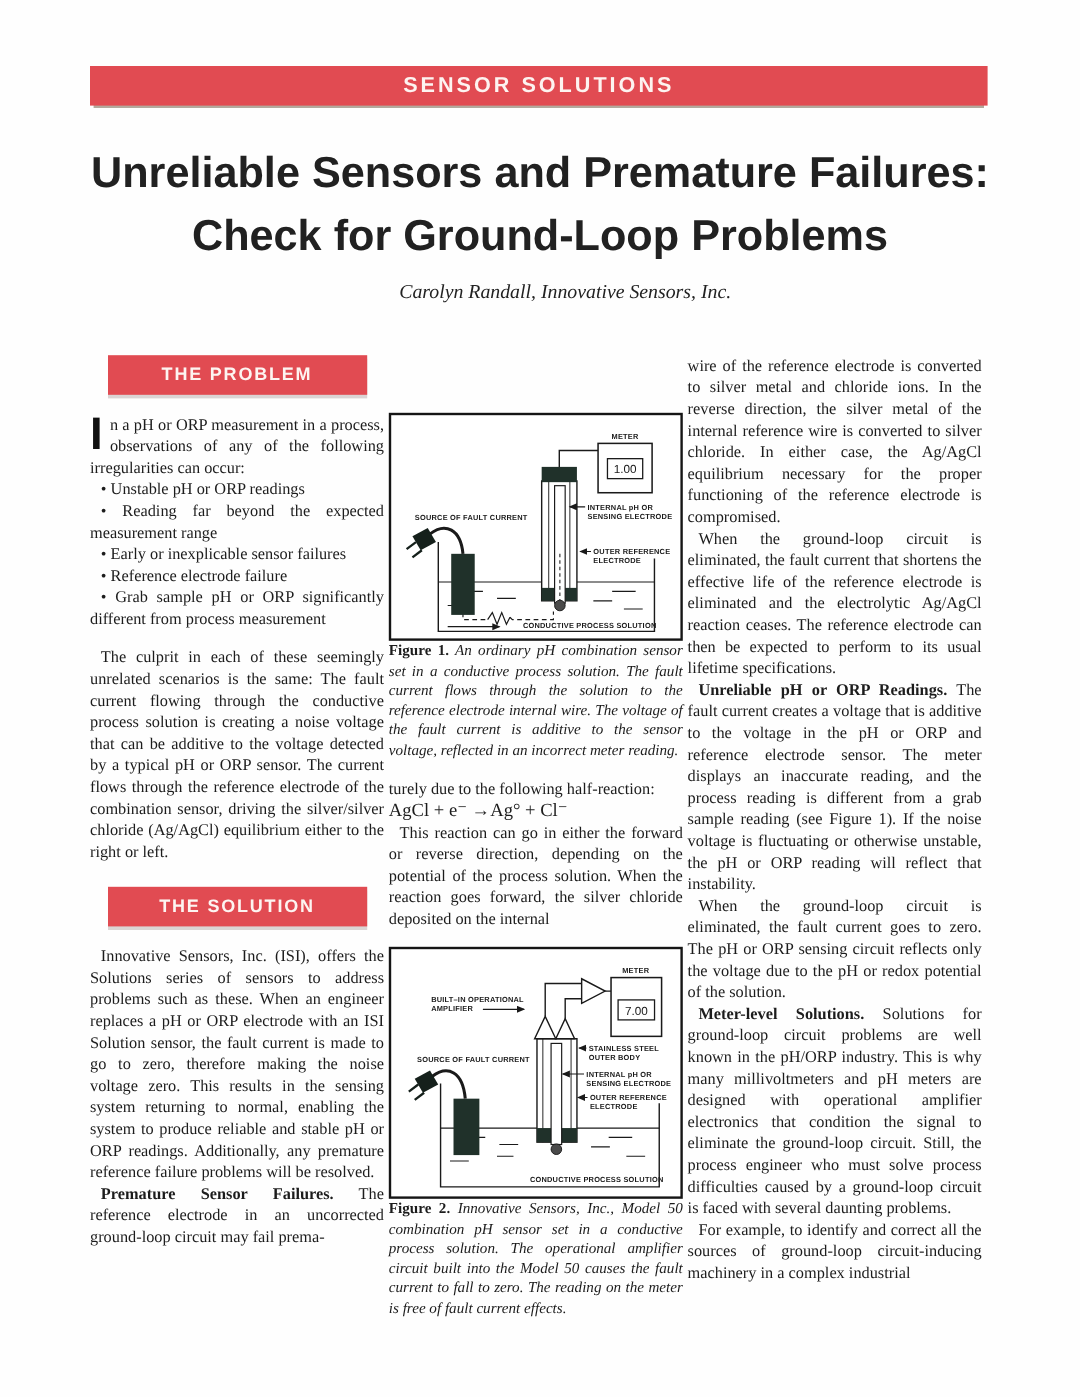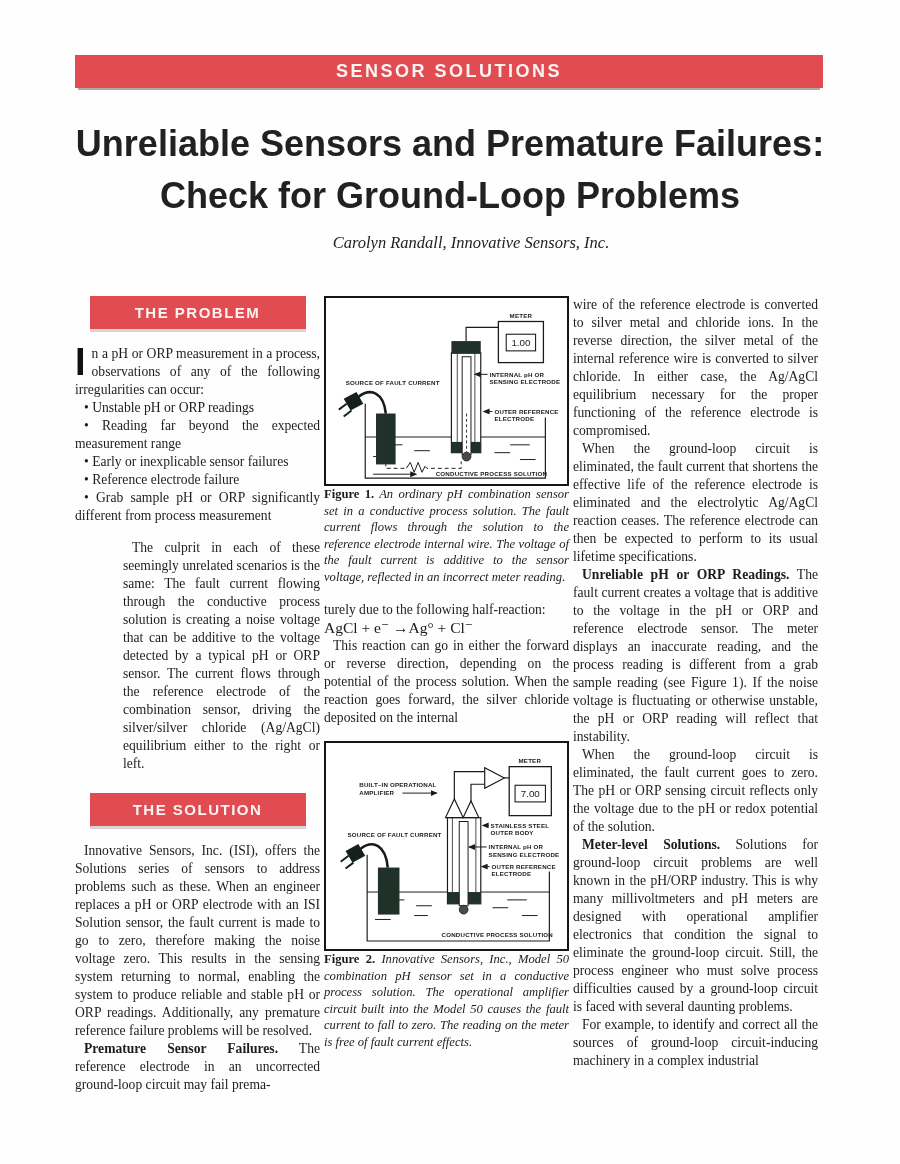--- a/index.html
+++ b/index.html
@@ -38,31 +38,31 @@
   .sec-head {
     width:216px; margin:0 auto 16px auto; padding:8px 0 7px 0;
     background:#e14b52; box-shadow:0 3px 0 rgba(60,20,20,0.18);
     text-align:center; color:#fdf4f1;
     font-family:"Liberation Sans",sans-serif; font-weight:bold;
     font-size:15px; letter-spacing:1.5px;
   }
   .sec-head.second { margin-top:20px; }
   .col p { margin:0; }
   .col p.indent { text-indent:9px; }
-  .col p.gap-before { margin-top:14px;margin-left:48px; }
+  .col p.gap-before { margin-top:14px; }
   .dropcap {
     float:left; font-family:"Liberation Sans",sans-serif; font-weight:bold;
     font-size:38px; line-height:32px; padding:1px 6px 0 0; color:#111;
   }
   ul.bullets { list-style:none; }
   ul.bullets li { text-indent:9px; }
   ul.bullets li::before { content:"\2022\00a0"; }
   .lead { font-weight:bold; }
   
-  .figure { border:2px solid #151515; background:#fff; width:245px; }
+  .figure { border:2px solid #151515; background:#fff; width:245px;margin-top:48px; }
   .figure svg { display:block; }
   .caption {
     margin-top:7px; font-size:12.6px; line-height:16.5px; text-align:justify;
   }
   .caption i { font-style:italic; }
   .caption b { font-weight:bold; font-style:normal; }
   .eq { font-size:15.5px; margin:24px 0 26px 0; text-indent:0 !important; }
   .mid-para1 { margin-top:16px !important; }
   .fig2wrap { margin-top:14px; }
   

